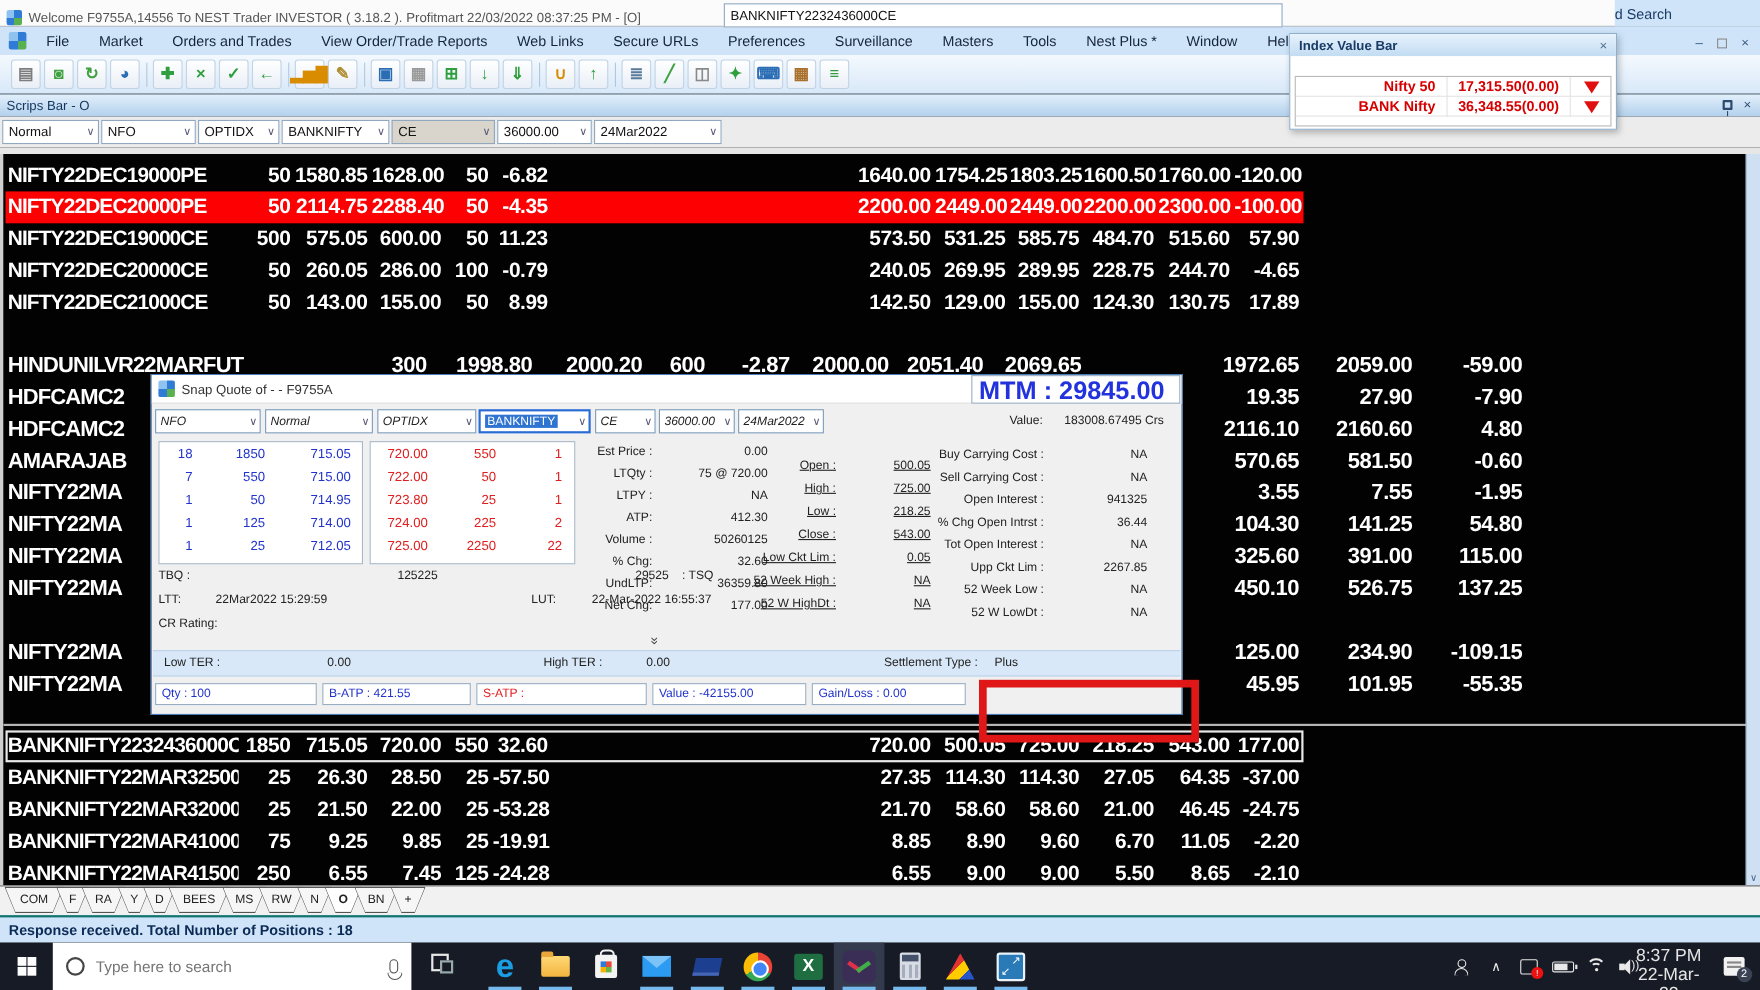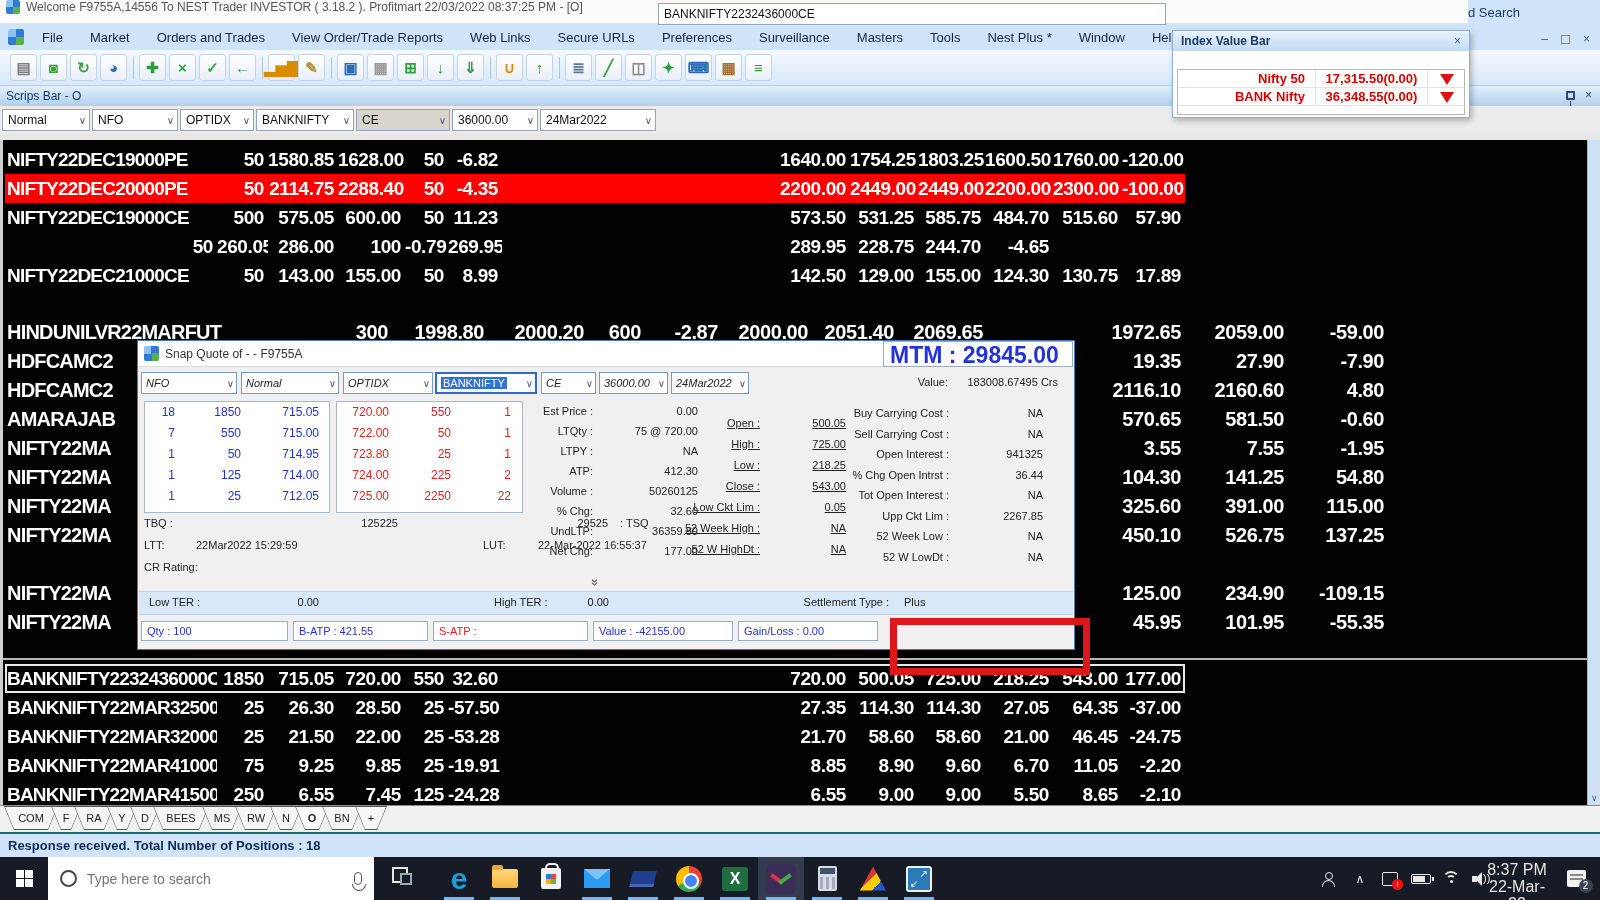--- a/index.html
+++ b/index.html
@@ -1,20 +1,20 @@
 <!DOCTYPE html>
 <html><head>
 <meta charset="utf-8">
 <style>
 *{margin:0;padding:0;box-sizing:border-box;}
 body{background:#000;font-family:"Liberation Sans",sans-serif;}
 #screen{position:relative;width:1600px;height:900px;overflow:hidden;background:#000;}
 
 
-#titlebar{position:absolute;left:0;top:0;width:1600px;height:24px;background:#fbfbfb;border-bottom:1px solid #e4e4e4;display:flex;align-items:flex-start;}
+#titlebar{position:absolute;left:0;top:0;width:1600px;height:24px;background:#fbfbfb;border-bottom:1px solid #e4e4e4;display:flex;align-items:flex-end;}
 .appicon{width:14px;height:14px;margin:0 6px 0 6px;border-radius:2px;background:conic-gradient(#2f7bd6 0 90deg,#58b050 90deg 180deg,#2f7bd6 180deg 270deg,#8fc3ef 270deg);}
 #titletext{font-size:12px;color:#555;}
 .wincontrols{position:absolute;right:18px;top:0;height:24px;display:flex;align-items:center;gap:26px;color:#8a8a8a;font-size:13px;}
 .wincontrols span{cursor:default;}
 .maxbox{display:inline-block;width:9px;height:9px;border:1px solid #8a8a8a;}
 
 
 #menubar{position:absolute;left:0;top:24px;width:1600px;height:26px;background:#cfe4f8;display:flex;align-items:center;}
 #menubar .appicon{width:16px;height:16px;margin-left:8px;margin-right:18px;}
 .menuitems{display:flex;gap:27px;}
@@ -401,25 +401,27 @@
           <span>50</span>
           <span>11.23</span>
           <span>573.50</span>
           <span>531.25</span>
           <span>585.75</span>
           <span>484.70</span>
           <span>515.60</span>
           <span>57.90</span>
         </div>
         <div class="wrow">
+          <span class="sym">NIFTY22DEC20000CE</span>
           <span>50</span>
           <span>260.05</span>
           <span>286.00</span>
           <span>100</span>
           <span>-0.79</span>
+          <span>240.05</span>
           <span>269.95</span>
           <span>289.95</span>
           <span>228.75</span>
           <span>244.70</span>
           <span>-4.65</span>
         </div>
         <div class="wrow">
           <span class="sym">NIFTY22DEC21000CE</span>
           <span>50</span>
           <span>143.00</span>

